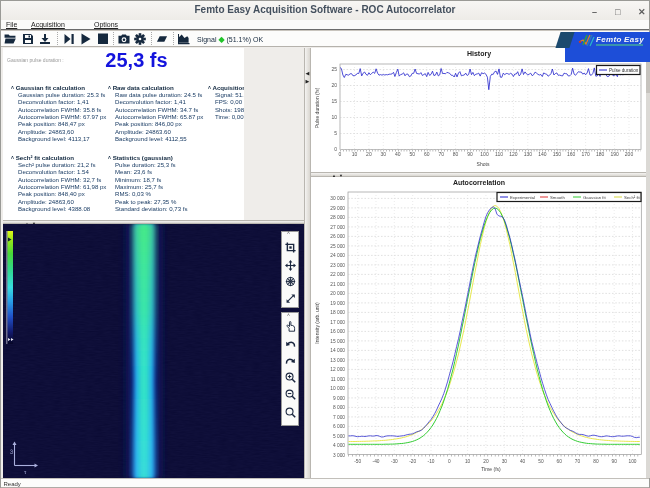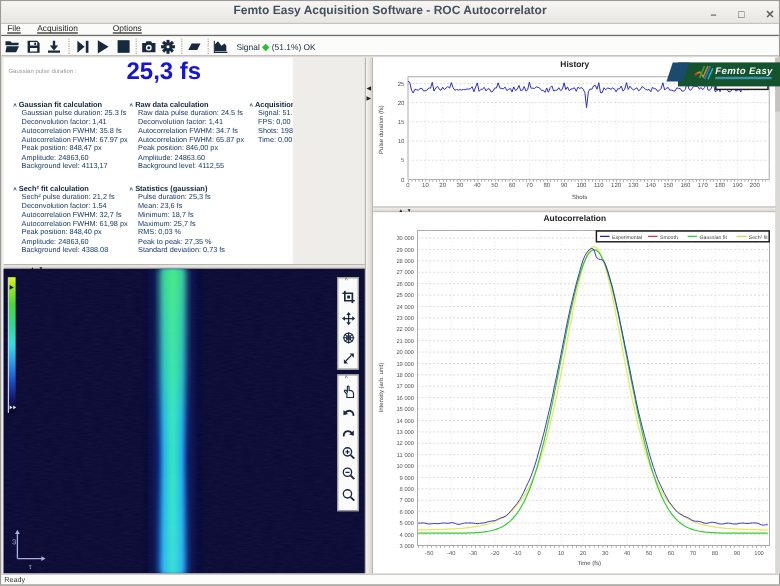--- a/index.html
+++ b/index.html
@@ -1,32 +1,32 @@
 <!DOCTYPE html>
 <html><head>
 <meta charset="utf-8">
 <style>
 * { margin:0; padding:0; box-sizing:border-box; }
 html,body { width:650px; height:488px; font-family:"Liberation Sans",sans-serif; background:#f1efec; overflow:hidden; }
 #win { position:absolute; left:0; top:0; width:650px; height:488px; border:1px solid #9a9a96; background:#efedea; }
 
-#titlebar { position:absolute; left:0; top:0; width:648px; height:19px;
+#titlebar { position:absolute; left:0; top:0; width:648px; height:30px;
   background:linear-gradient(#f7f6f4,#e9e6e1); border-bottom:1px solid #c8c4bd; }
 #titlebar .t { position:absolute; left:0; right:0; top:3px; text-align:center;
   font-size:10px; font-weight:bold; color:#44505e;}
 .winbtn { position:absolute; top:6px; color:#5d5d5d; font-size:9px; font-weight:bold; }
 
 #menubar { position:absolute; left:0; top:19px; width:648px; height:10px; background:#fbfbfa; border-bottom:1px solid #6c6c6c; }
 #menubar span { position:absolute; top:1px; font-size:7px; color:#222; text-decoration:underline; text-decoration-thickness:0.5px; text-underline-offset:1px; }
 
 #toolbar { position:absolute; left:0; top:30px; width:648px; height:16px; background:#fcfcfb; border-bottom:1px solid #b5b2ac; }
 .tbi { position:absolute; top:2px; width:12px; height:12px; }
 .tsep { position:absolute; top:1px; height:13px; width:0; border-left:1px dotted #aaa; }
 #signal { position:absolute; left:196px; top:4px; font-size:7px; color:#16293e; }
-#logo { position:absolute; left:564px; top:1px; width:85px; height:20px; background:#14532d; z-index:5;margin-top:20px; }
+#logo { position:absolute; left:564px; top:1px; width:85px; height:30px; background:#1d4ed8; z-index:5; }
 #logo .slant { position:absolute; left:-7px; top:0; width:14px; height:16px; background:#1c4a6e; transform:skewX(-18deg); }
 #logo .txt { position:absolute; right:6px; top:2.5px; font-size:8px; font-style:italic; font-weight:bold; color:#f4f6f8; letter-spacing:0.3px; }
 #logo .tag { position:absolute; right:7px; top:12px; width:47px; height:2px; background:#3a93ac; }
 
 #statspanel { position:absolute; left:2px; top:47px; width:241px; height:172px; background:#ffffff; overflow:hidden; }
 #gp-label { position:absolute; left:4px; top:9px; font-size:5px; color:#999; }
 #bigfs { position:absolute; left:13px; width:100%; top:1.5px; text-align:center; font-size:20px; line-height:1; font-weight:bold; color:#1414dd; }
 #gearbtn { position:absolute; left:277px; top:6px; width:20.5px; height:19.5px; border:1px solid #444; border-radius:1px; background:#fdfdfd; }
 .sect h { display:block; font-size:6.2px; font-weight:bold; color:#10273f; }
 .sect div { font-size:6.1px; color:#1a3c64; line-height:7.33px; white-space:nowrap; }

